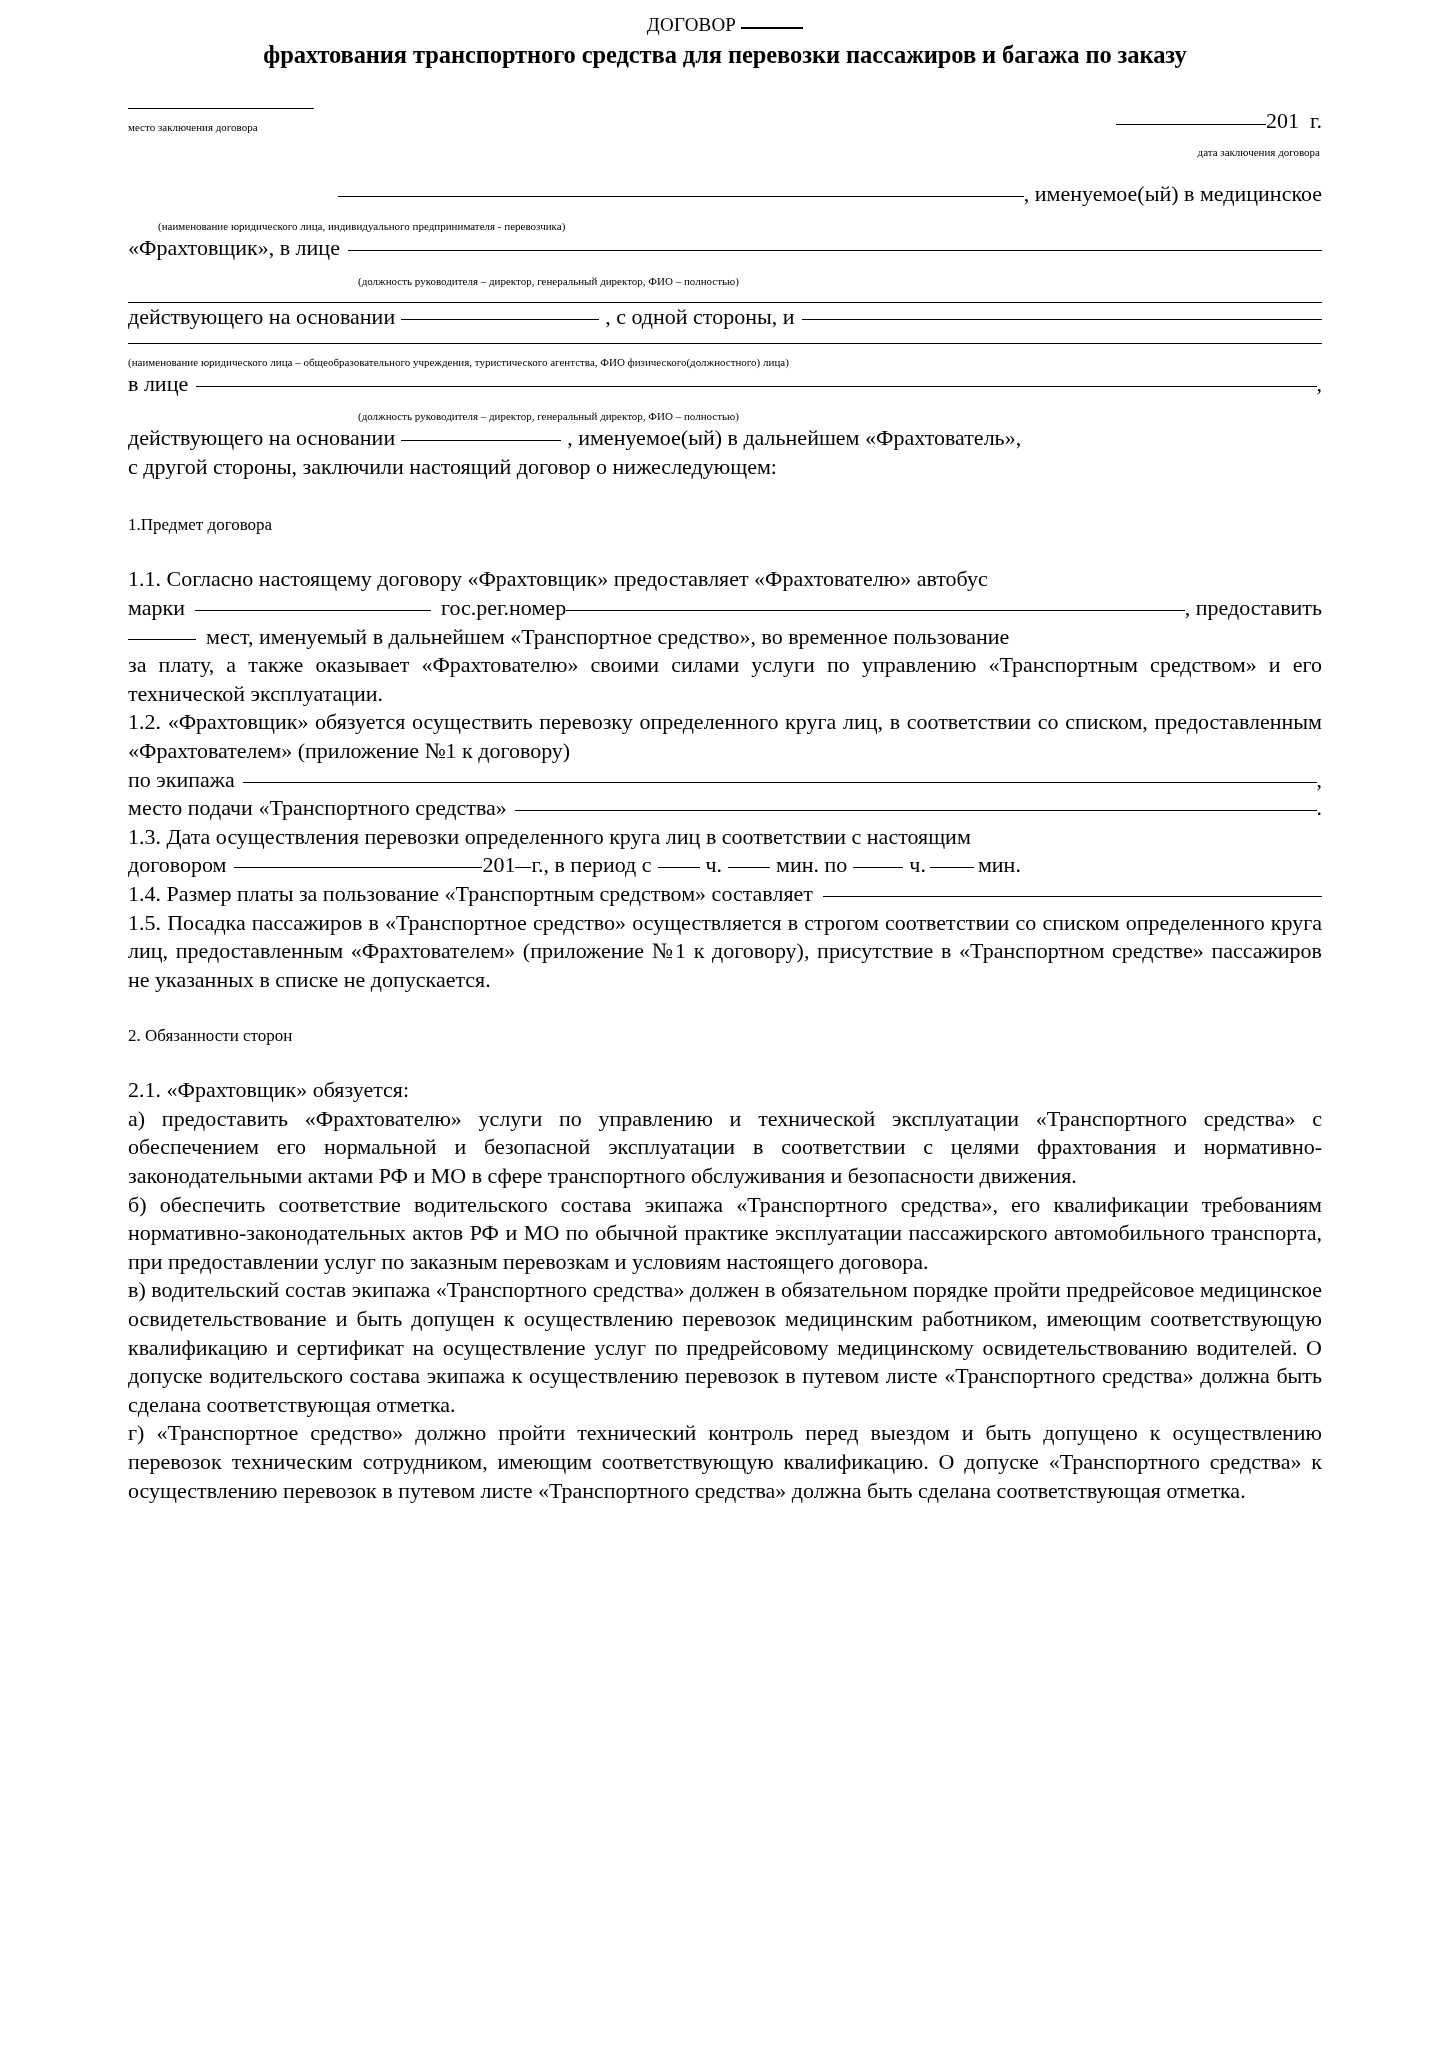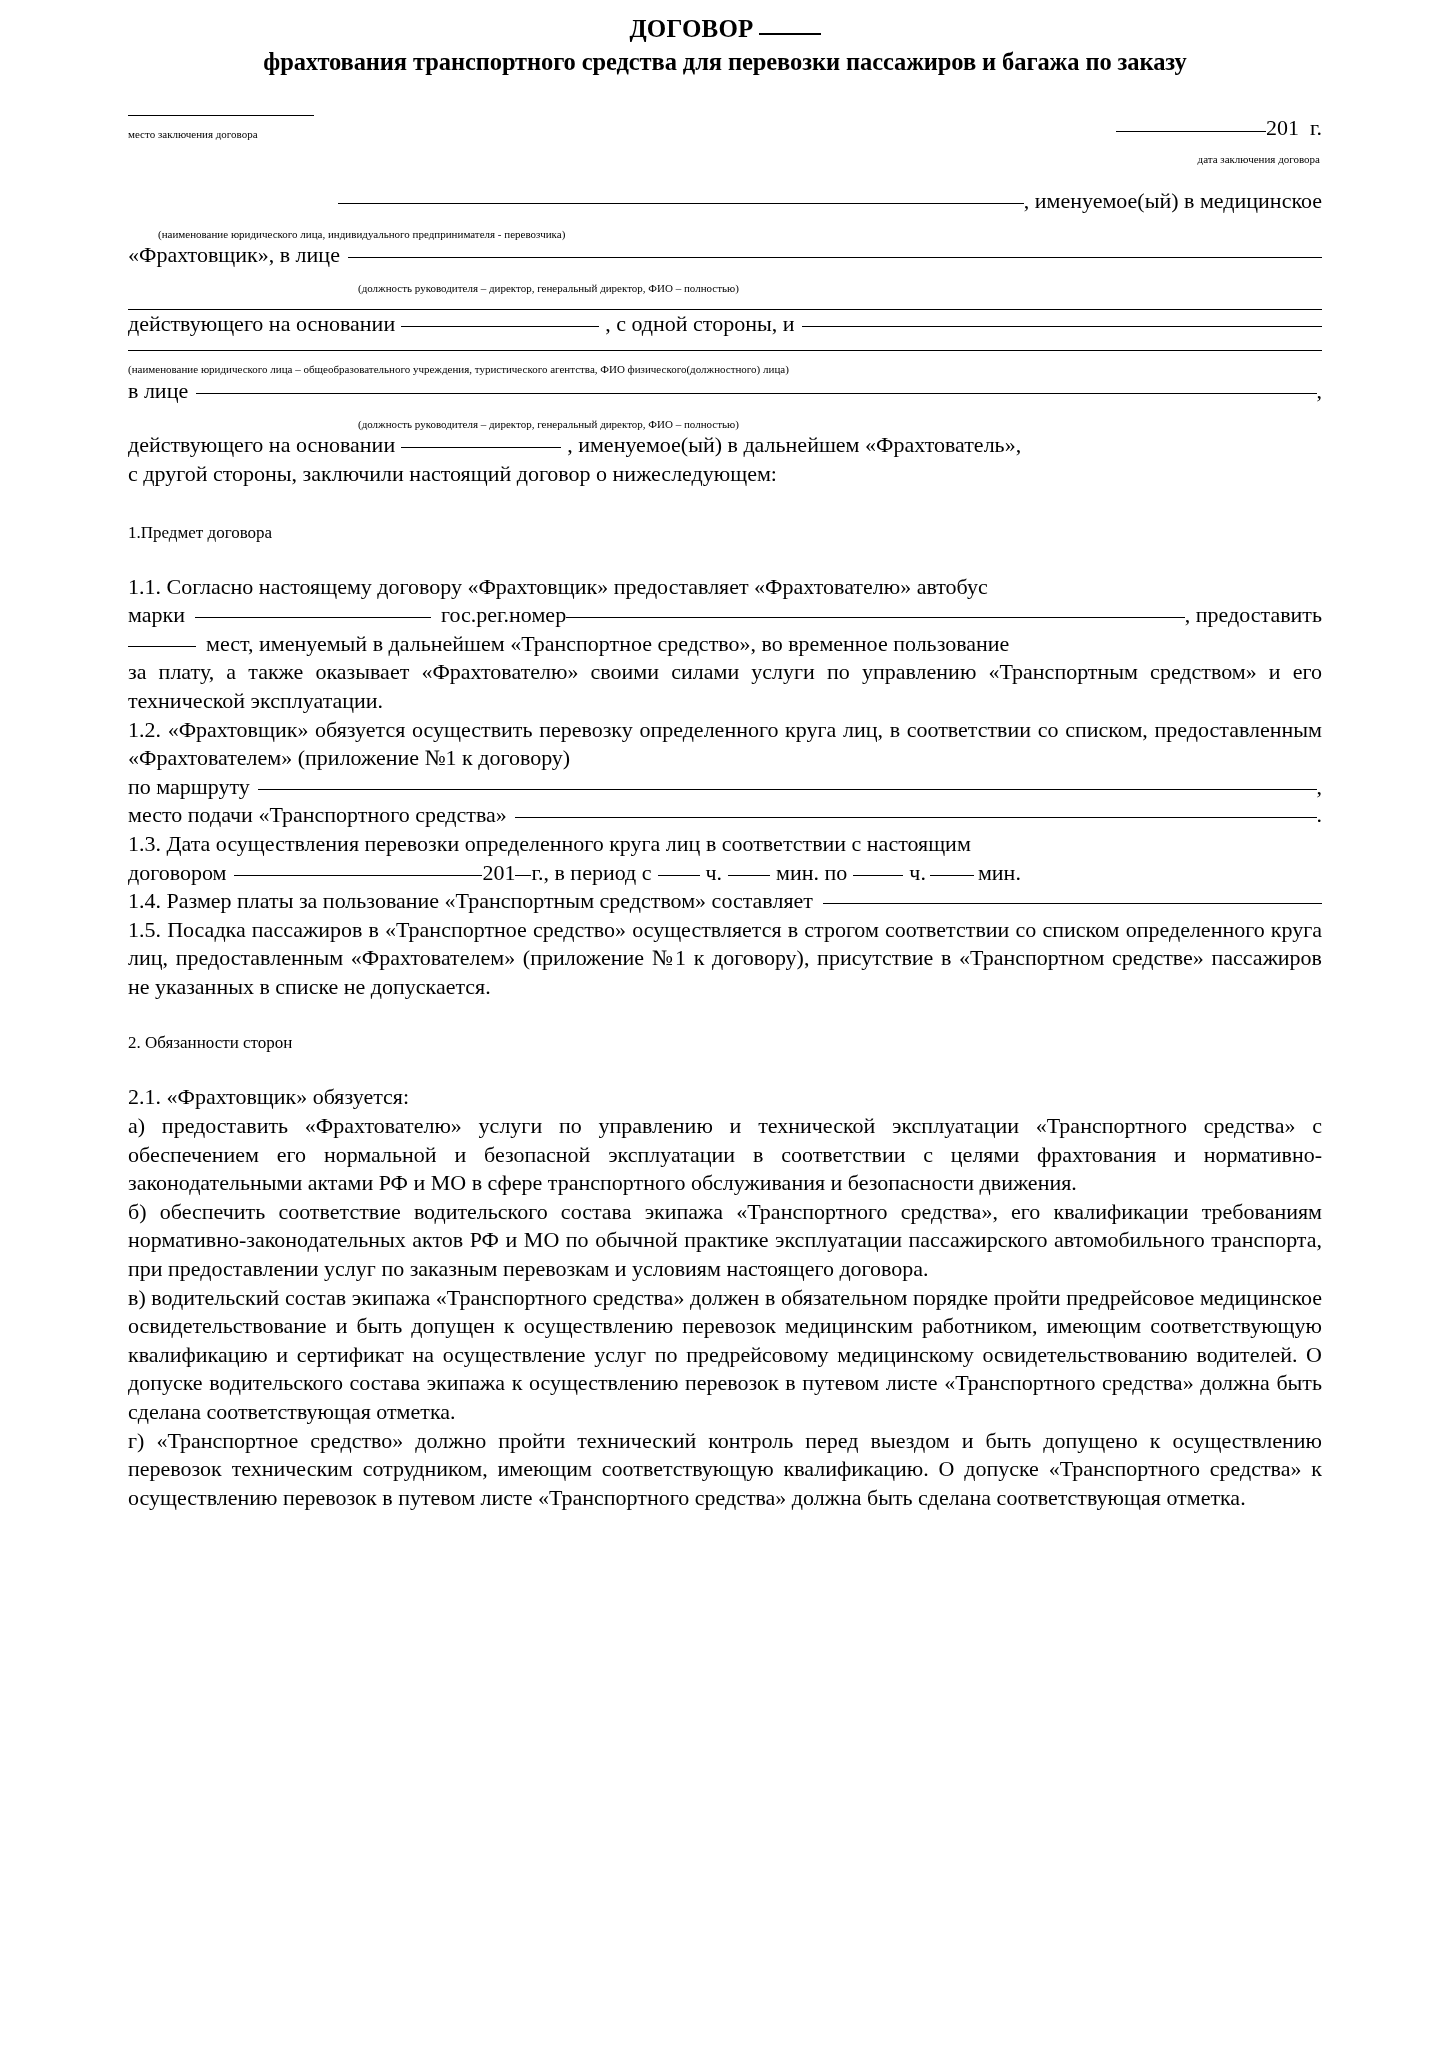--- a/index.html
+++ b/index.html
@@ -18,22 +18,22 @@
     margin: 0 auto;
     background: #ffffff;
     box-sizing: border-box;
     padding: 14px 128px 20px 128px;
     position: relative;
   }
 
   
   .doc-title {
     text-align: center;
-    font-weight: bold;
-    font-size: 25px;
+    font-weight: normal;
+    font-size: 19px;
     line-height: 1.20;
     letter-spacing: 0.2px;
     margin: 0;
   }
   .doc-title .blank-inline {
     display: inline-block;
     width: 62px;
     border-bottom: 2px solid #000;
     vertical-align: 2px;
     margin-left: 5px;
@@ -216,21 +216,21 @@
   <div class="line-with-tail">
     <span class="fixed-rule" style="width:68px;margin-right:10px;"></span>
     <span>мест, именуемый в дальнейшем «Транспортное средство», во временное пользование</span>
   </div>
 
   <p class="p">за плату, а также оказывает «Фрахтователю» своими силами услуги по управлению «Транспортным средством» и его технической эксплуатации.</p>
 
   <p class="p">1.2. «Фрахтовщик» обязуется осуществить перевозку определенного круга лиц, в соответствии со списком, предоставленным «Фрахтователем» (приложение №1 к договору)</p>
 
   <div class="line-with-tail">
-    <span>по маршруту</span>
+    <span>по экипажа</span>
     <span class="flex-rule" style="margin-left:8px;"></span>
     <span>,</span>
   </div>
 
   <div class="line-with-tail">
     <span>место подачи «Транспортного средства»</span>
     <span class="flex-rule" style="margin-left:8px;"></span>
     <span>.</span>
   </div>
 

